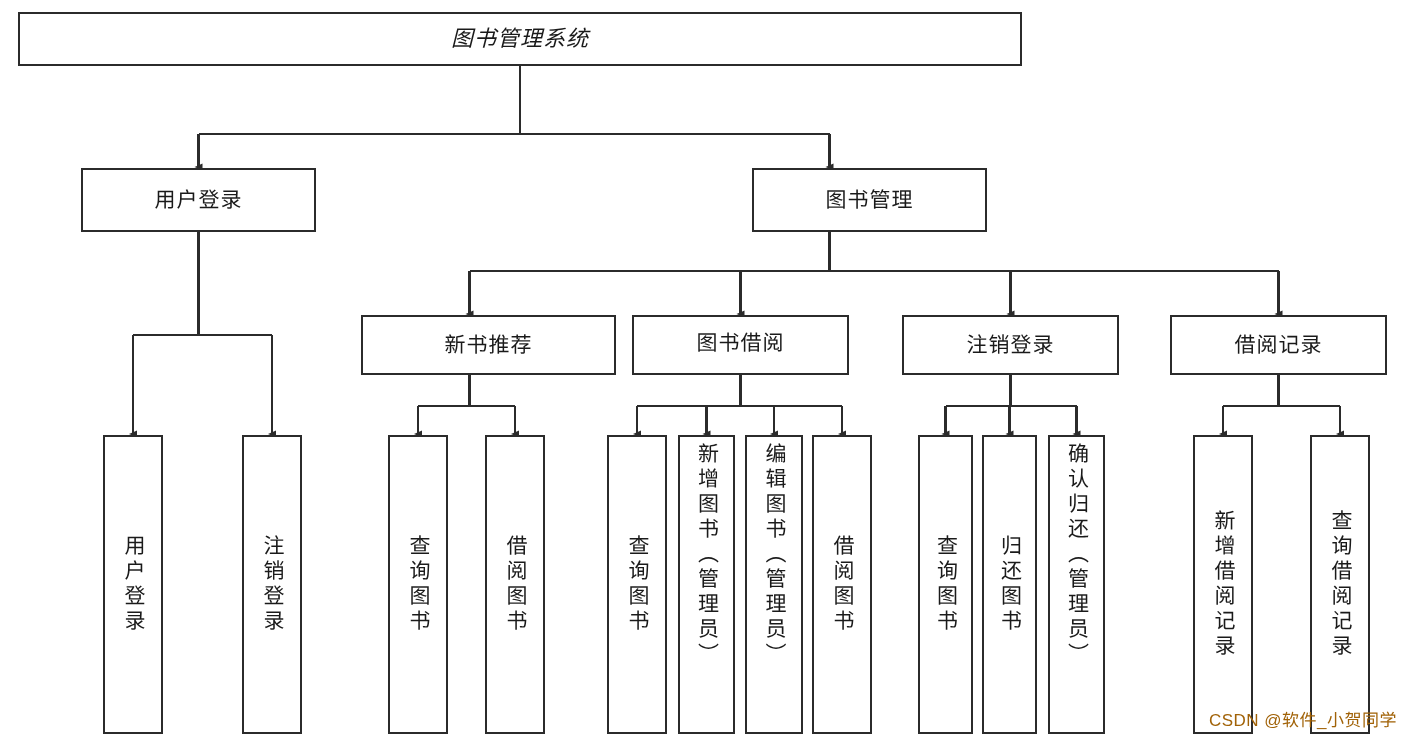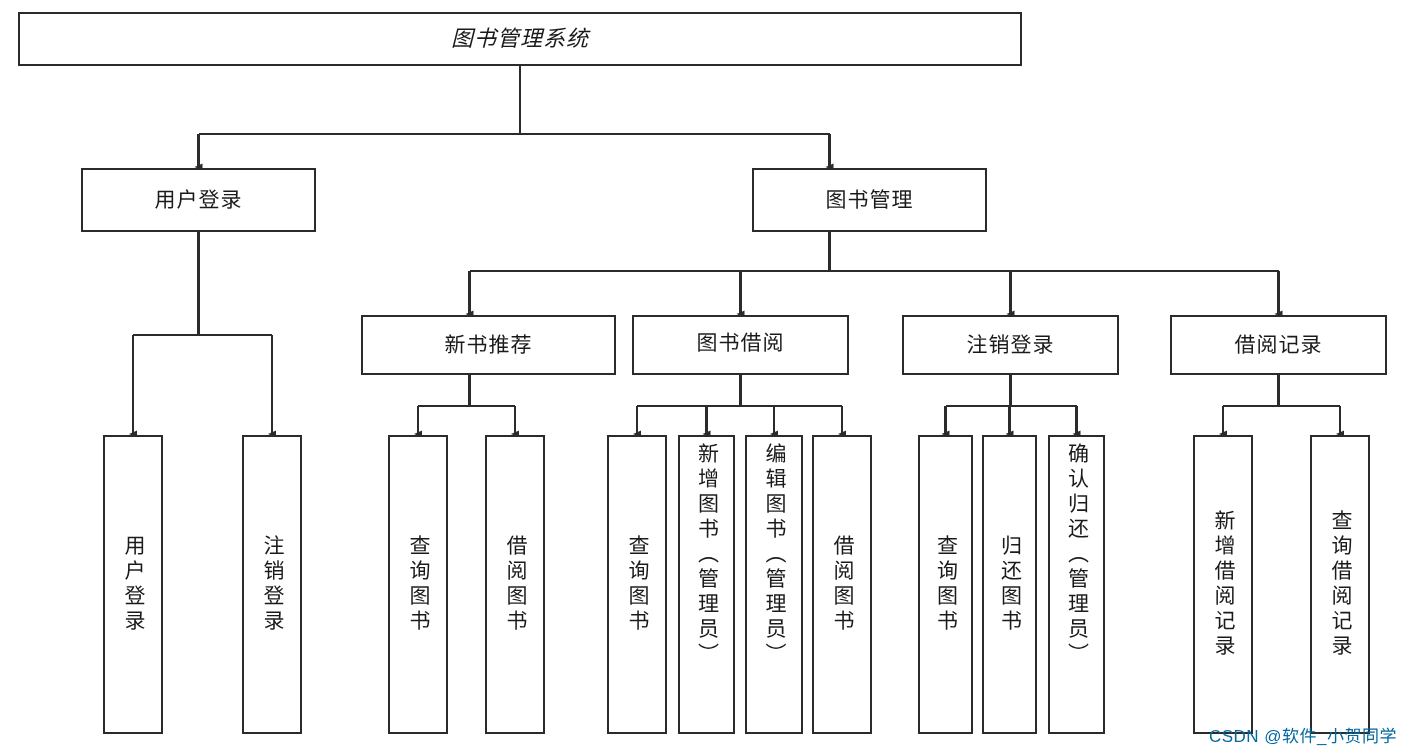--- a/index.html
+++ b/index.html
@@ -55,23 +55,23 @@
     color:#1a1a1a;
   }
   
   .node.vert.centered{
     align-items:center;
     padding-top:0;
   }
   .watermark{
     position:absolute;
     right:8px;
-    bottom:0;
+    bottom:16px;
     font-size:17px;
-    color:#0369a1;
+    color:#a16207;
     letter-spacing:0.5px;
     z-index:3;
     white-space:nowrap;
   }
 </style>
 </head>
 <body>
 
 <div id="canvas">
   <svg id="wires" viewBox="0 0 1405 747">

